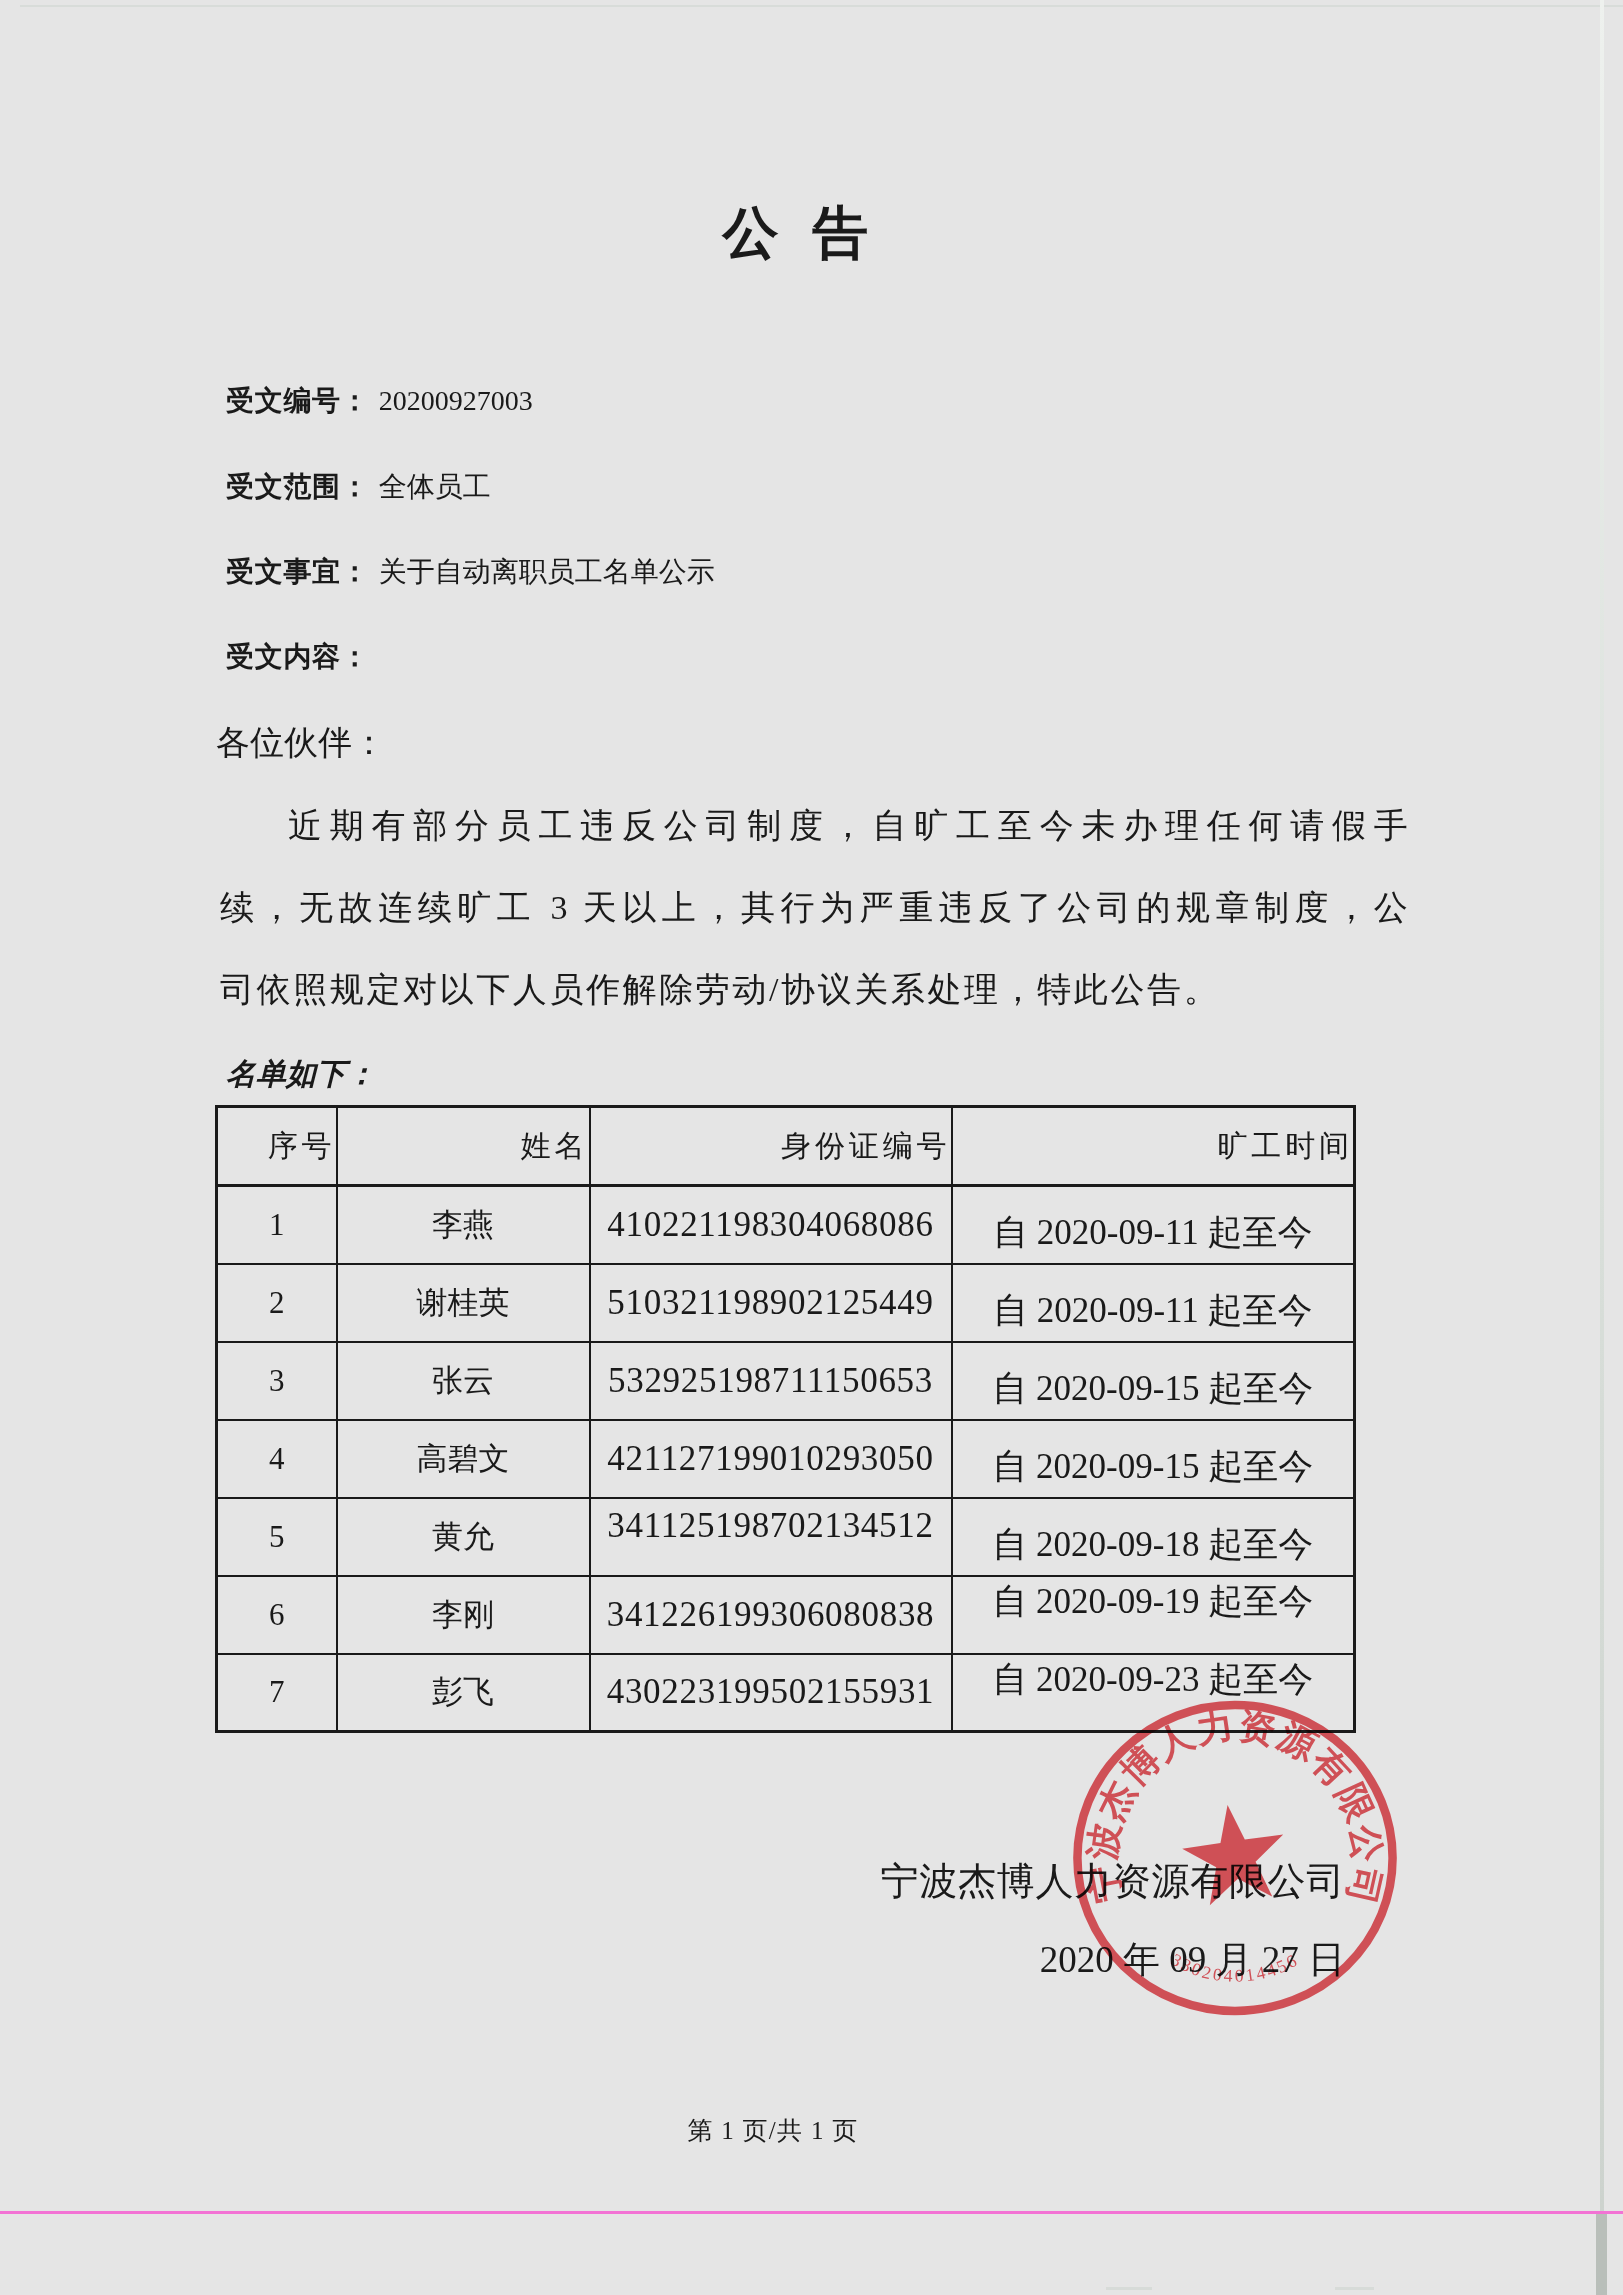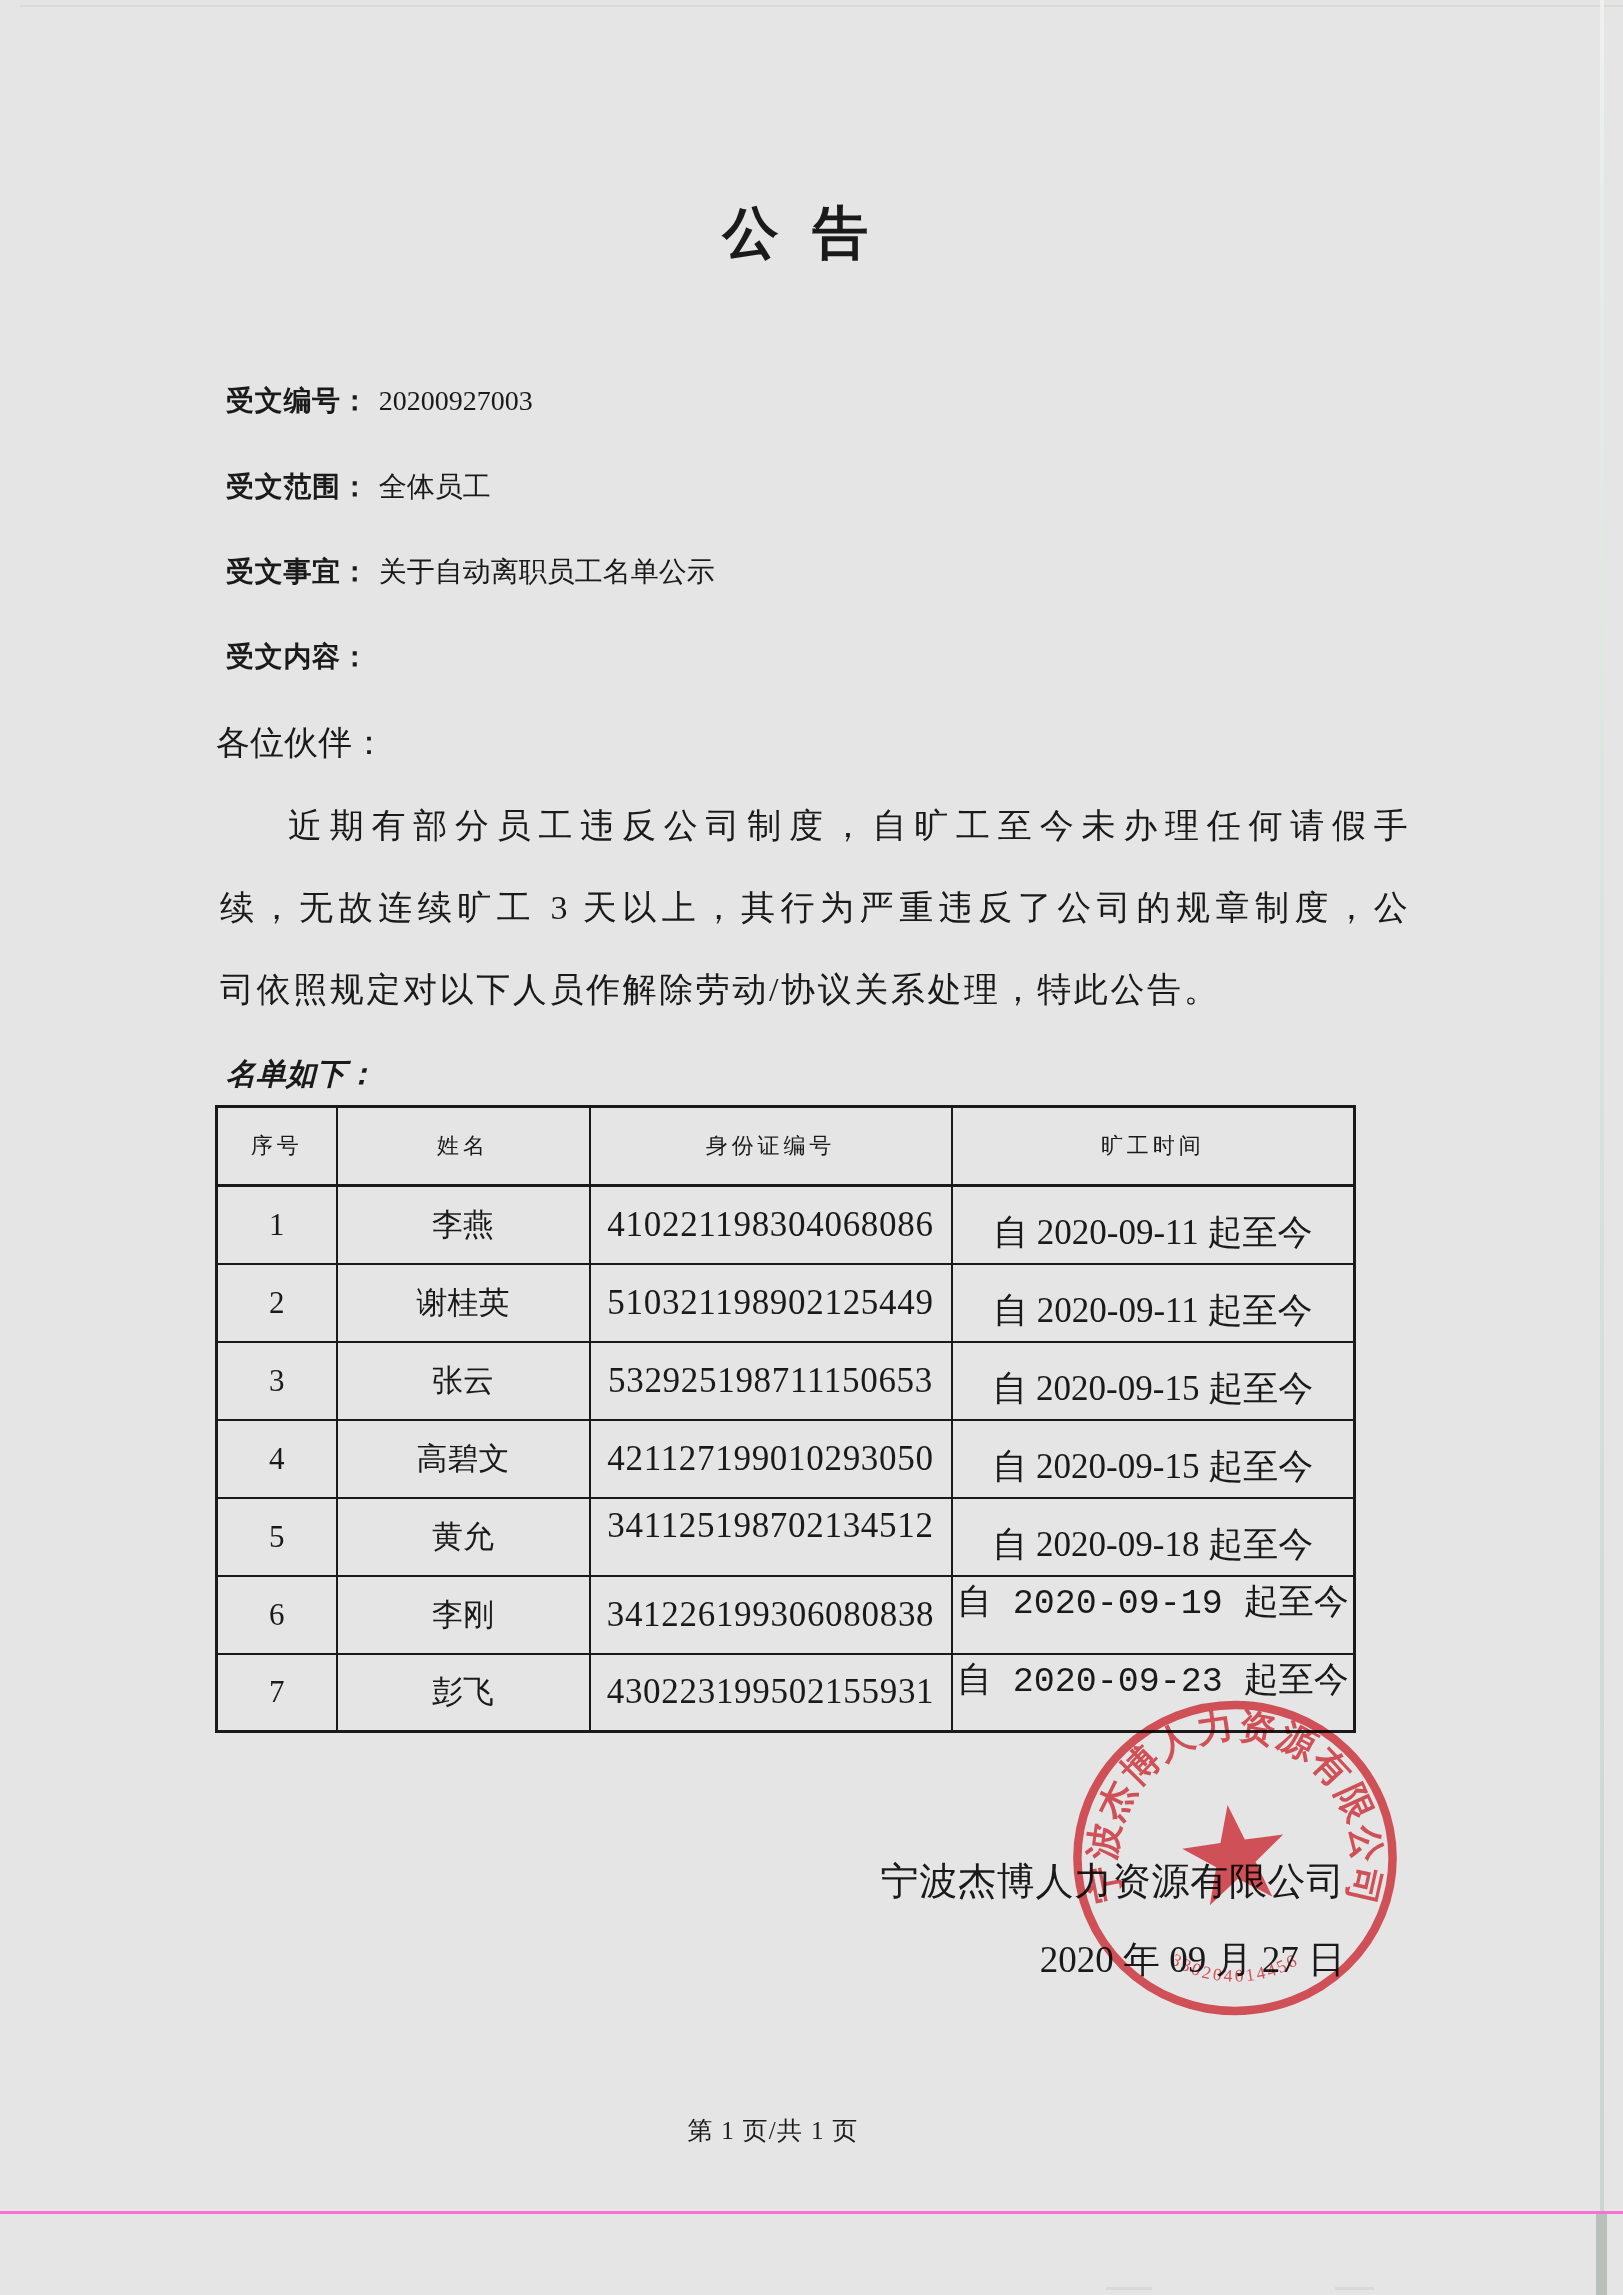--- a/index.html
+++ b/index.html
@@ -28,28 +28,28 @@
   .bl2{top:888px;}
   .bl3{top:970px;text-align-last:left;letter-spacing:2.6px;}
   .list-intro{position:absolute;left:226px;top:1054px;font-size:30px;font-weight:700;font-style:italic;}
   
   table.roster{position:absolute;left:215px;top:1105px;border-collapse:collapse;
       table-layout:fixed;width:1137px;}
   table.roster col.c0{width:120px;} table.roster col.c1{width:253px;}
   table.roster col.c2{width:362px;} table.roster col.c3{width:403px;}
   table.roster td,table.roster th{border:2px solid #1a1a1a;border-bottom-width:2.6px;
       text-align:center;vertical-align:middle;padding:0;font-weight:400;}
-  table.roster tr.hdr{height:79px;} table.roster tr.hdr th{border-bottom-width:3.3px;font-size:22px;letter-spacing:3.9px;}
+  table.roster tr.hdr{height:79px;} table.roster tr.hdr th{border-bottom-width:3.3px;font-size:30px;letter-spacing:3.9px;text-align:right;}
   table.roster tr.row{height:78px;}
   table.roster td{font-size:31px;}
   table.roster td.id{font-size:35px;letter-spacing:0.7px;}
   table.roster td.tm{font-size:35px;}
   .nd{position:relative;top:7.9px;display:inline-block;}
   .nu{position:relative;top:-10.5px;display:inline-block;}
-  .nu2{position:relative;top:-13px;display:inline-block;font-family:Liberation Mono, monospace;}
+  .nu2{position:relative;top:-13px;display:inline-block;}
   table.roster{border:3.3px solid #1a1a1a;}
   
   .company{position:absolute;right:278px;top:1856px;font-size:38px;letter-spacing:0.7px;white-space:nowrap;}
   .sig-date{position:absolute;right:278px;top:1935px;font-size:37px;white-space:nowrap;}
   
   .stamp{position:absolute;left:1065px;top:1688px;width:340px;height:340px;
          mix-blend-mode:multiply;opacity:.9;}
   
   .footer{position:absolute;left:511px;top:2114px;width:524px;text-align:center;
           font-size:25px;letter-spacing:1.3px;}

